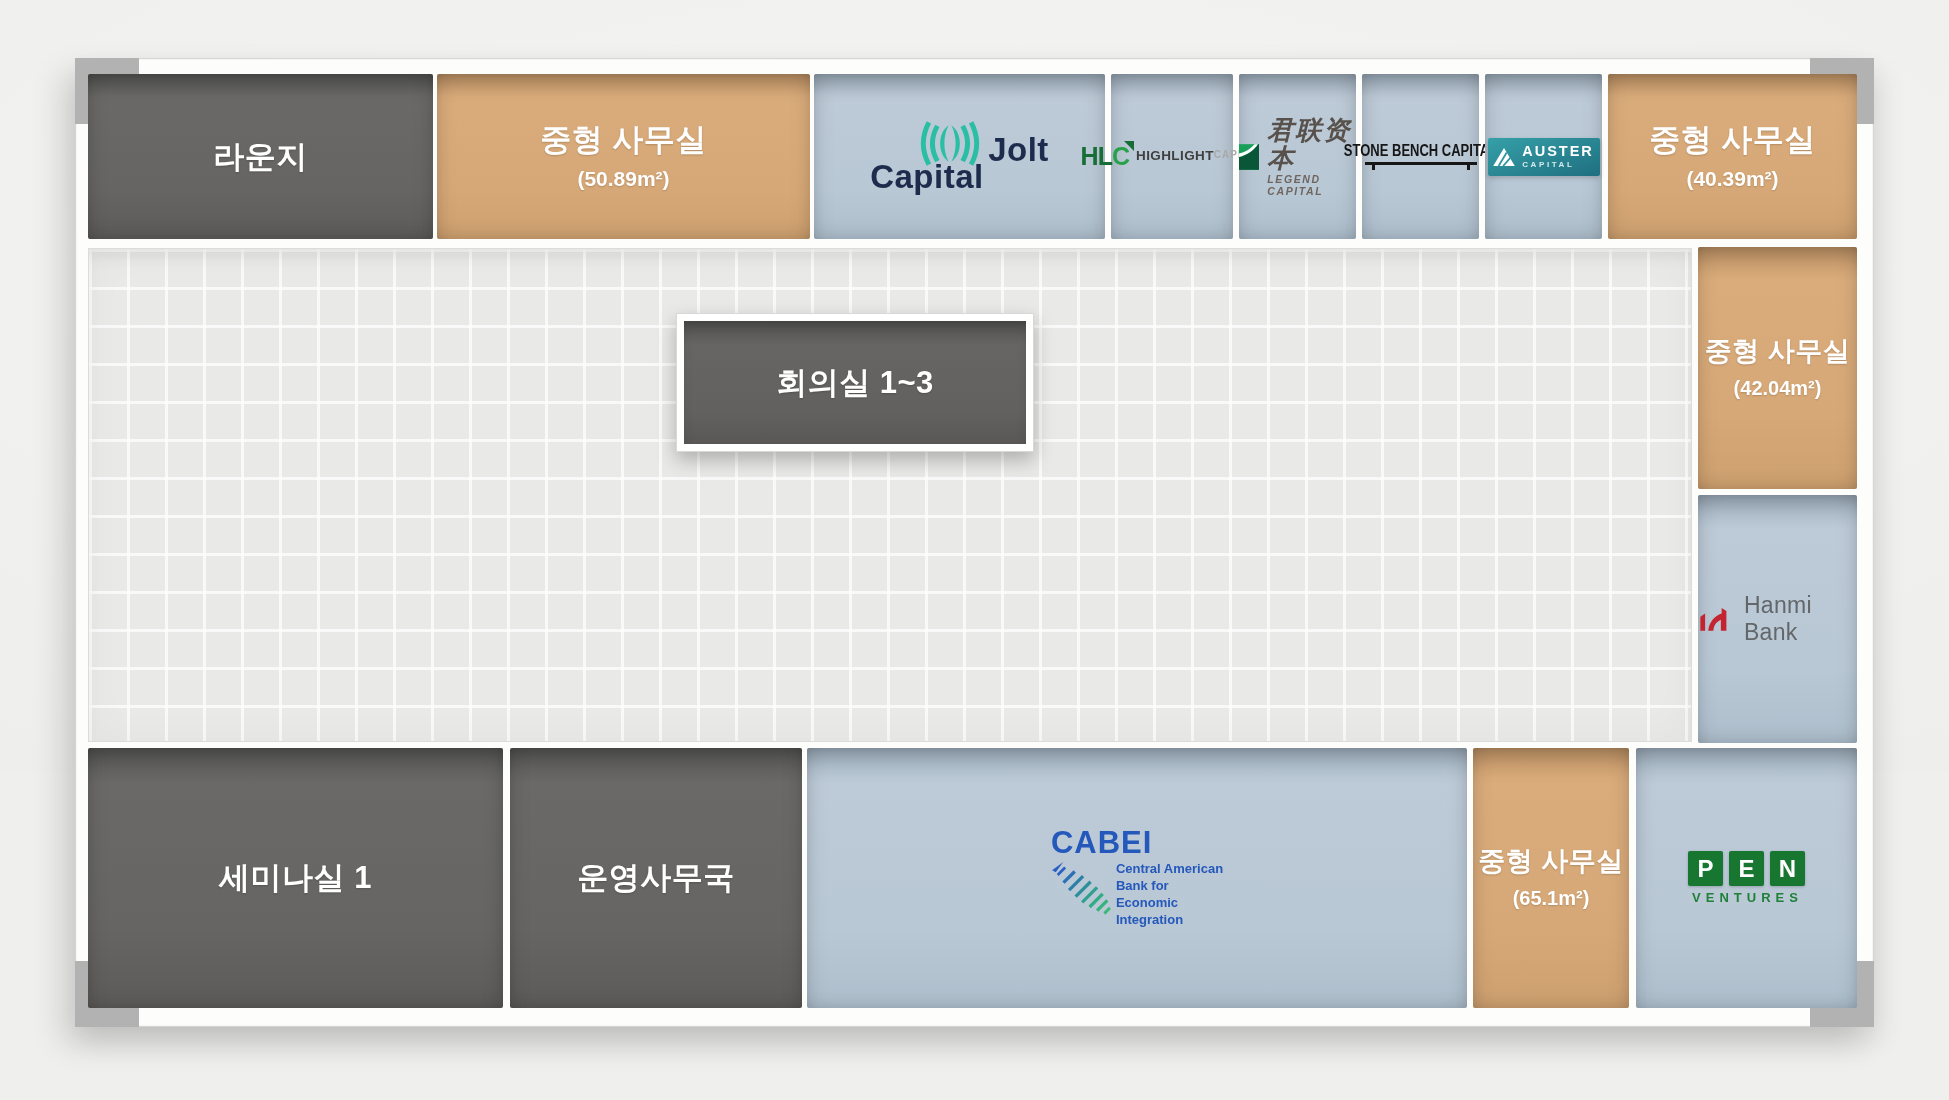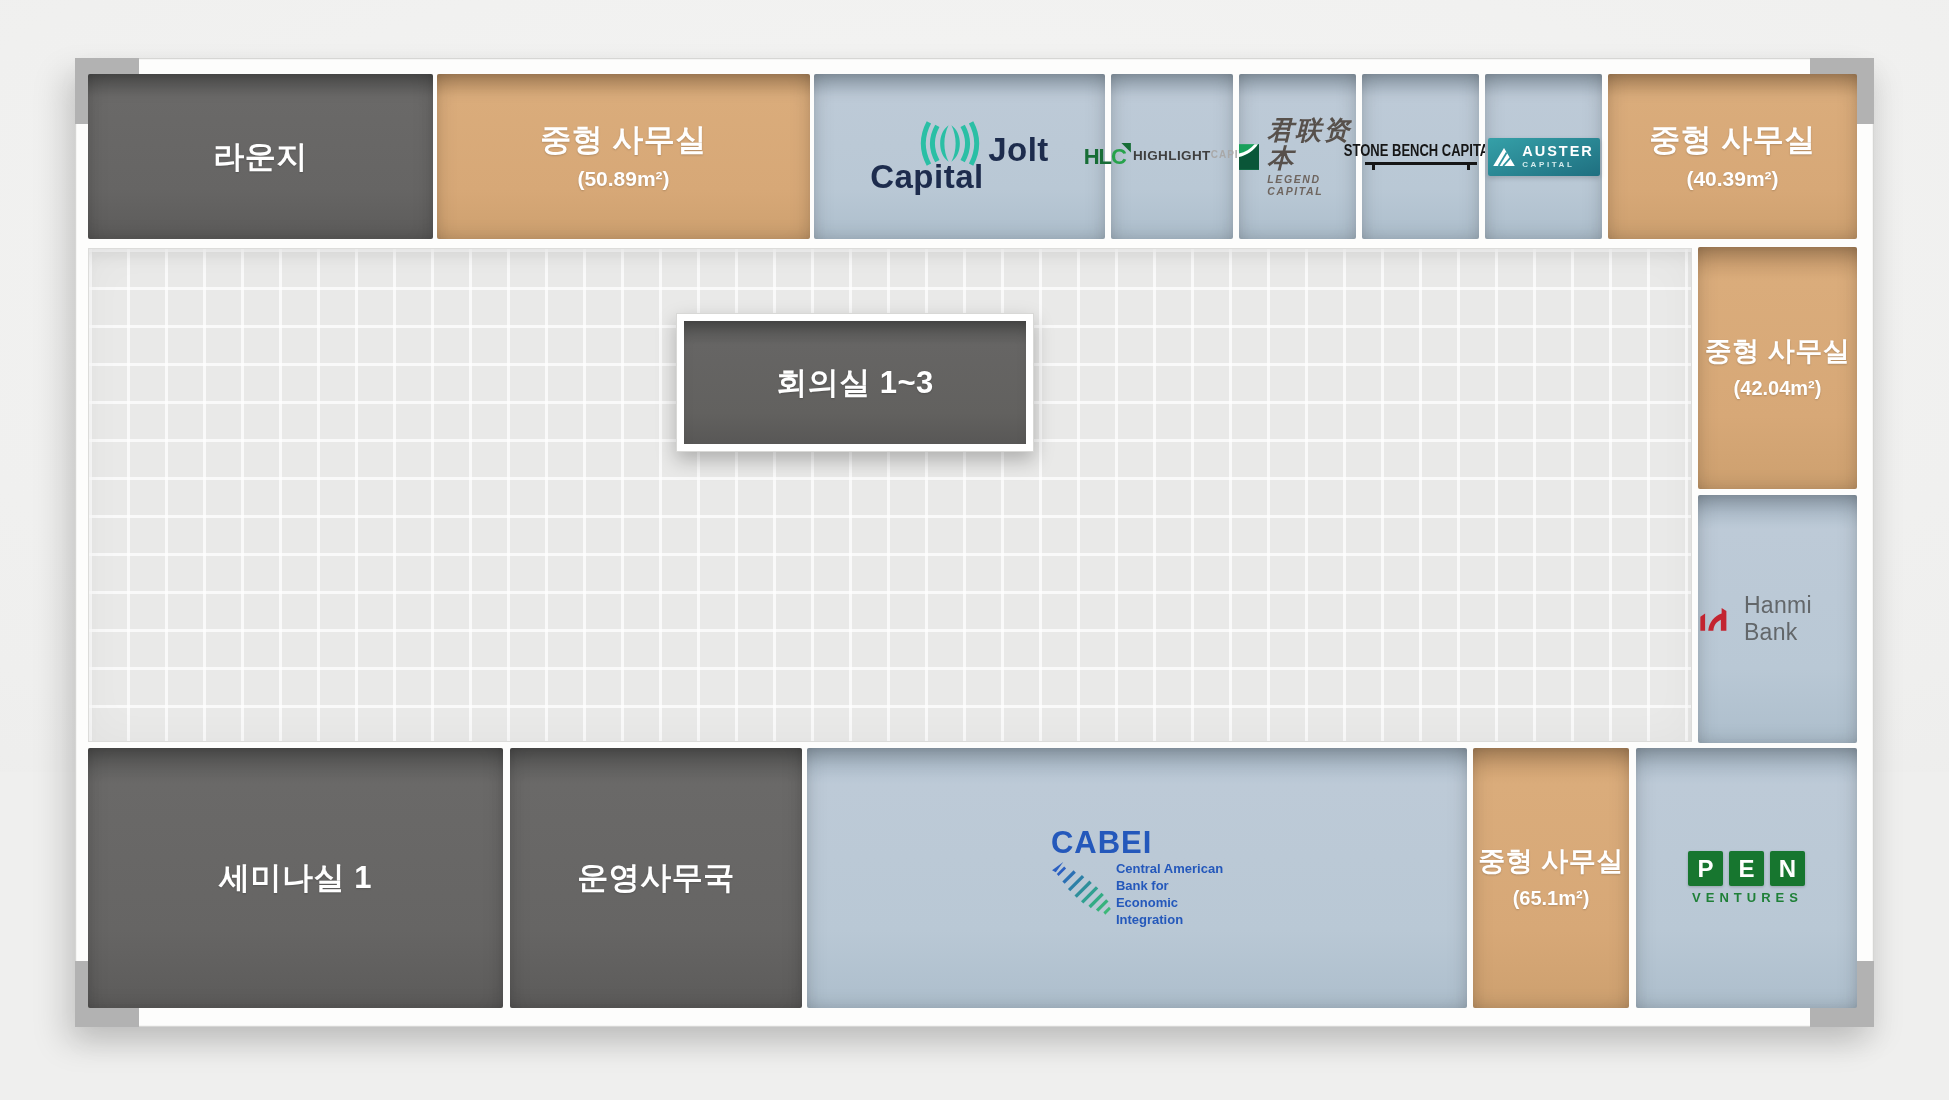--- a/index.html
+++ b/index.html
@@ -67,21 +67,21 @@
   }
 
   
   .jolt-logo{display:flex;flex-direction:column;align-items:flex-start;}
   .jolt-row{display:flex;align-items:flex-end;gap:4px;margin-left:46px;}
   .jolt-word{font-size:33px;font-weight:600;color:#1d2c4d;line-height:1;letter-spacing:.5px;}
   .jolt-cap{margin-top:-6px;}
 
   
   .hlc-logo{display:flex;align-items:center;gap:7px;}
-  .hlc-acro{font-size:22px;font-weight:800;position:relative;line-height:1;letter-spacing:-1px;}
+  .hlc-acro{font-size:25px;font-weight:800;position:relative;line-height:1;letter-spacing:-1px;}
   .hlc-acro .hl{color:#176d36;}
   .hlc-acro .c{color:#27a24b;}
   .hlc-leaf{position:absolute;right:-5px;top:-3px;width:10px;height:10px;background:#176d36;
             clip-path:polygon(0 0,100% 0,100% 100%);}
   .hlc-text{display:flex;flex-direction:row;line-height:1.1;align-items:flex-start;}
   .hlc-name{font-size:13.5px;font-weight:800;color:#3f3f3f;letter-spacing:.4px;font-style:normal;}
   .hlc-sub{font-size:10px;font-weight:600;color:#a9a9a9;letter-spacing:1px;font-style:normal;}
 
   
   .legend-logo{display:flex;align-items:center;gap:8px;font-style:italic;}

